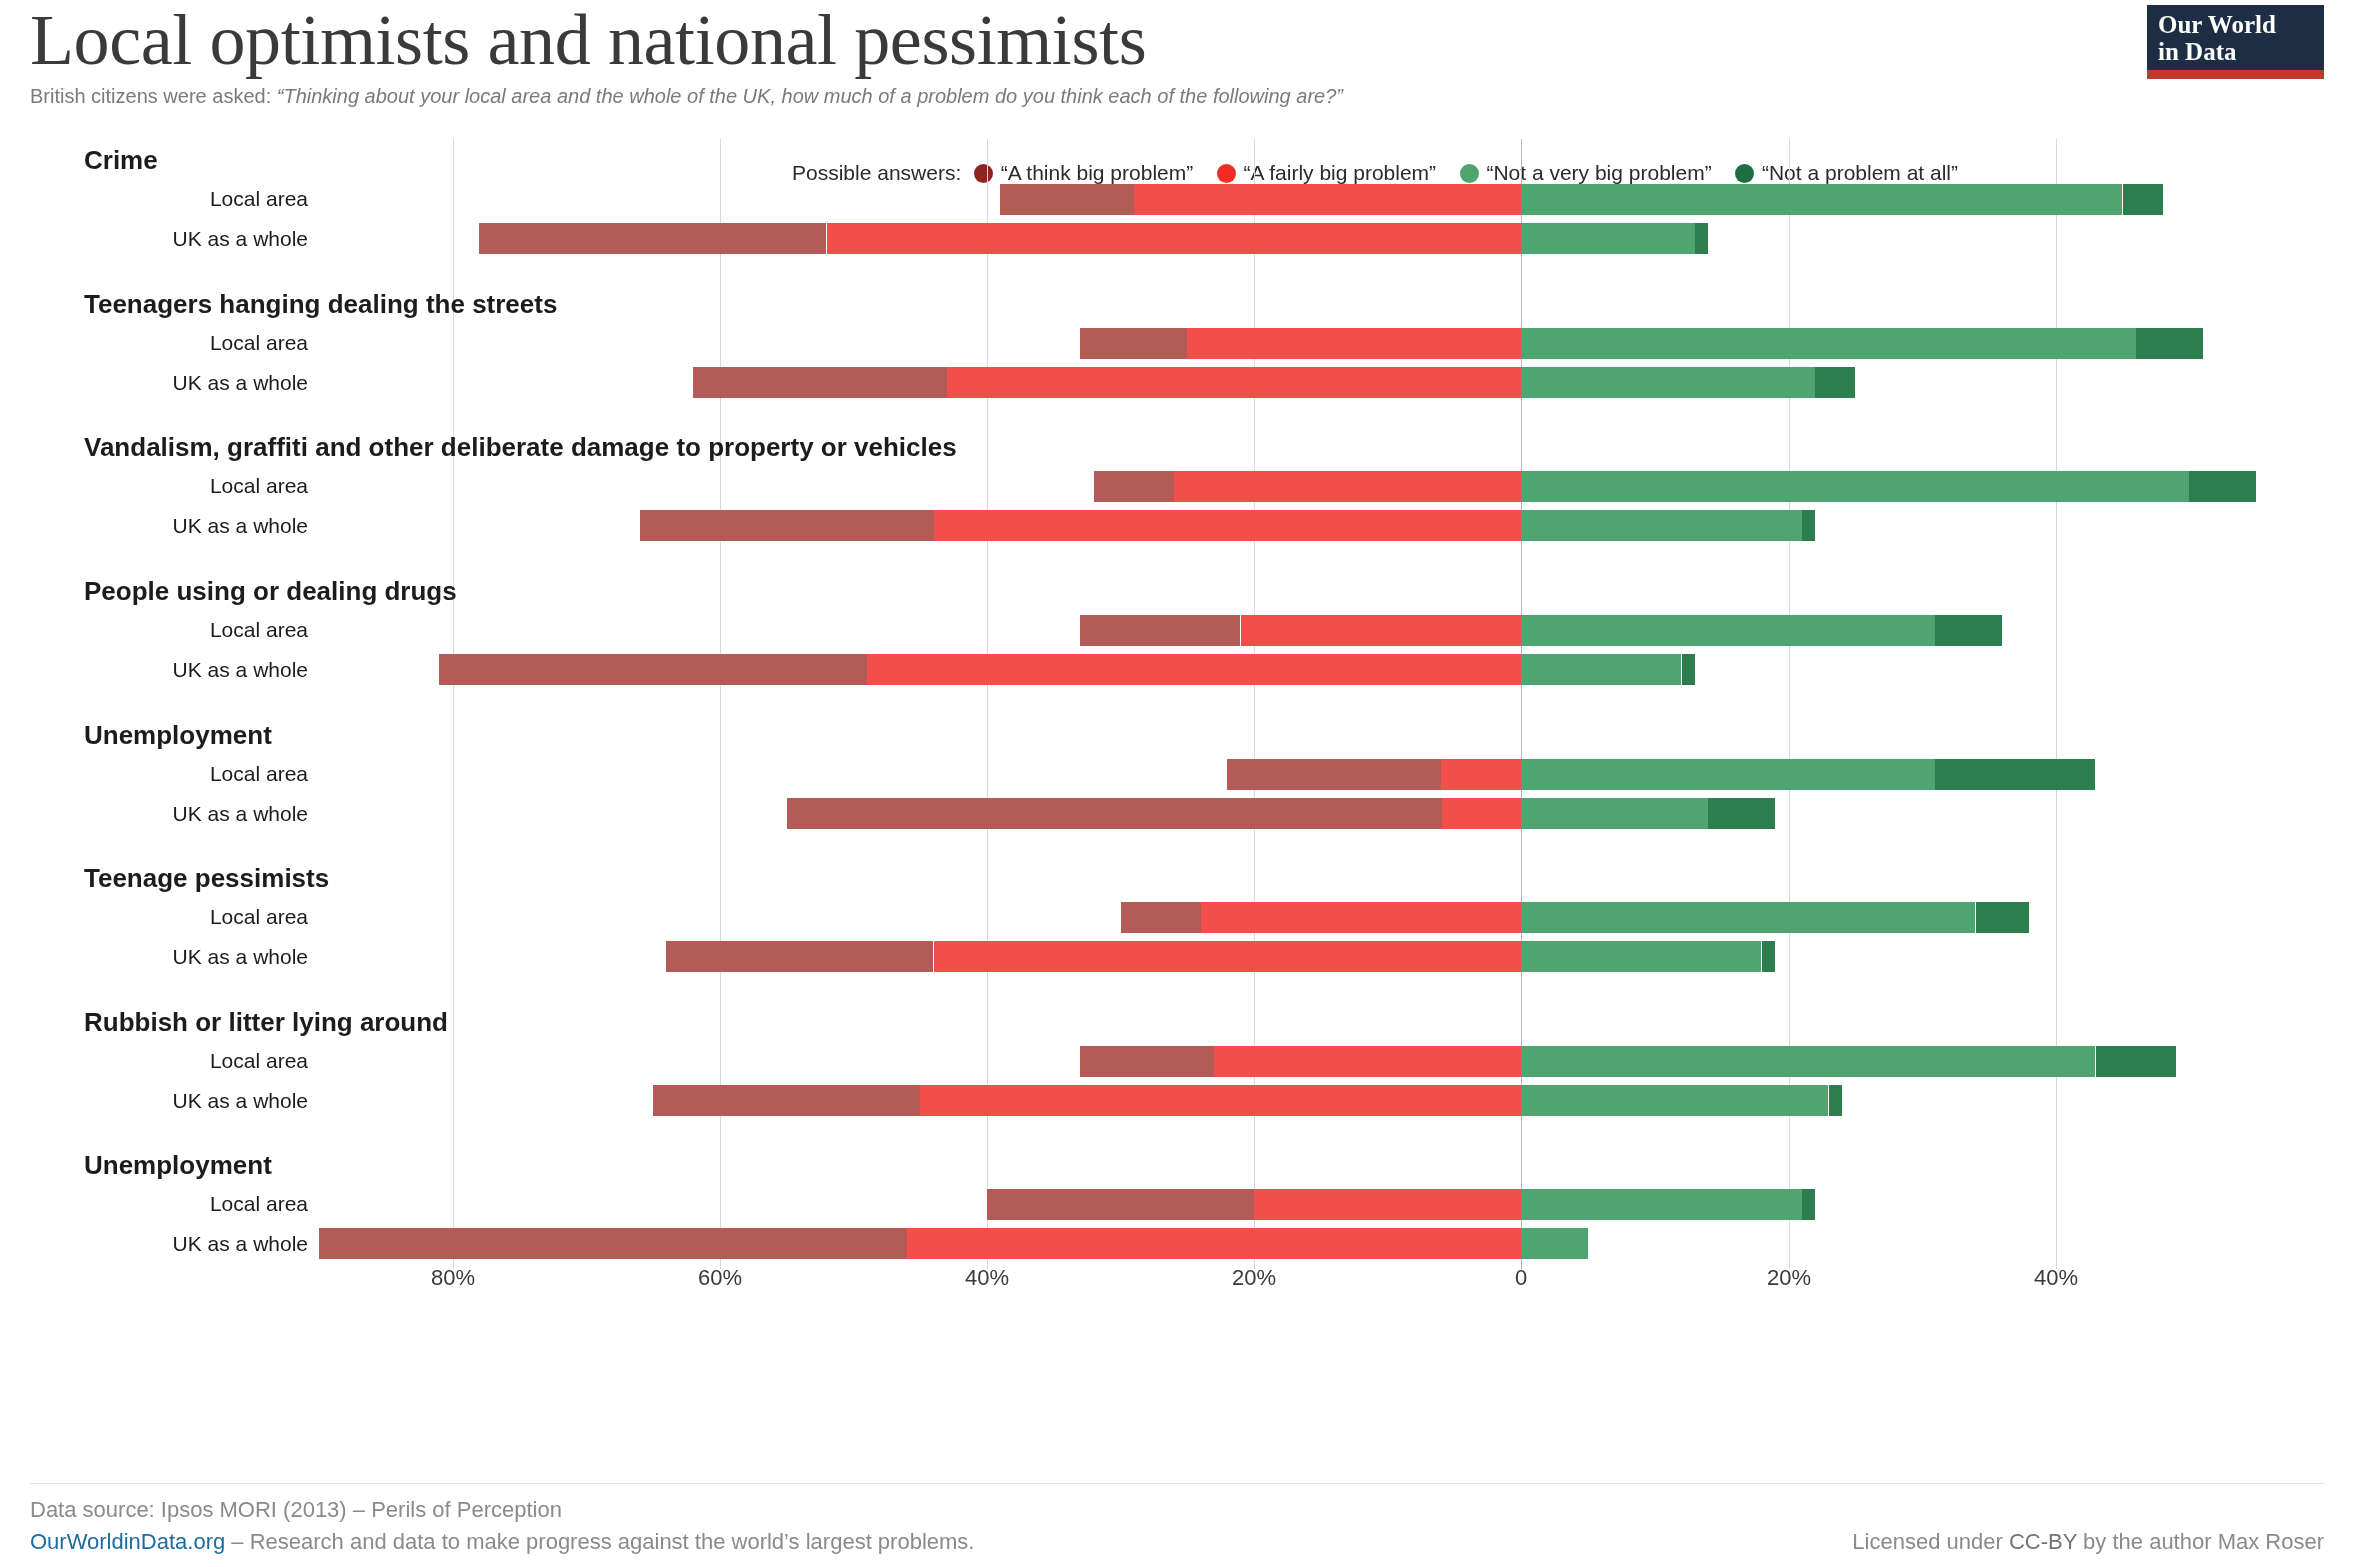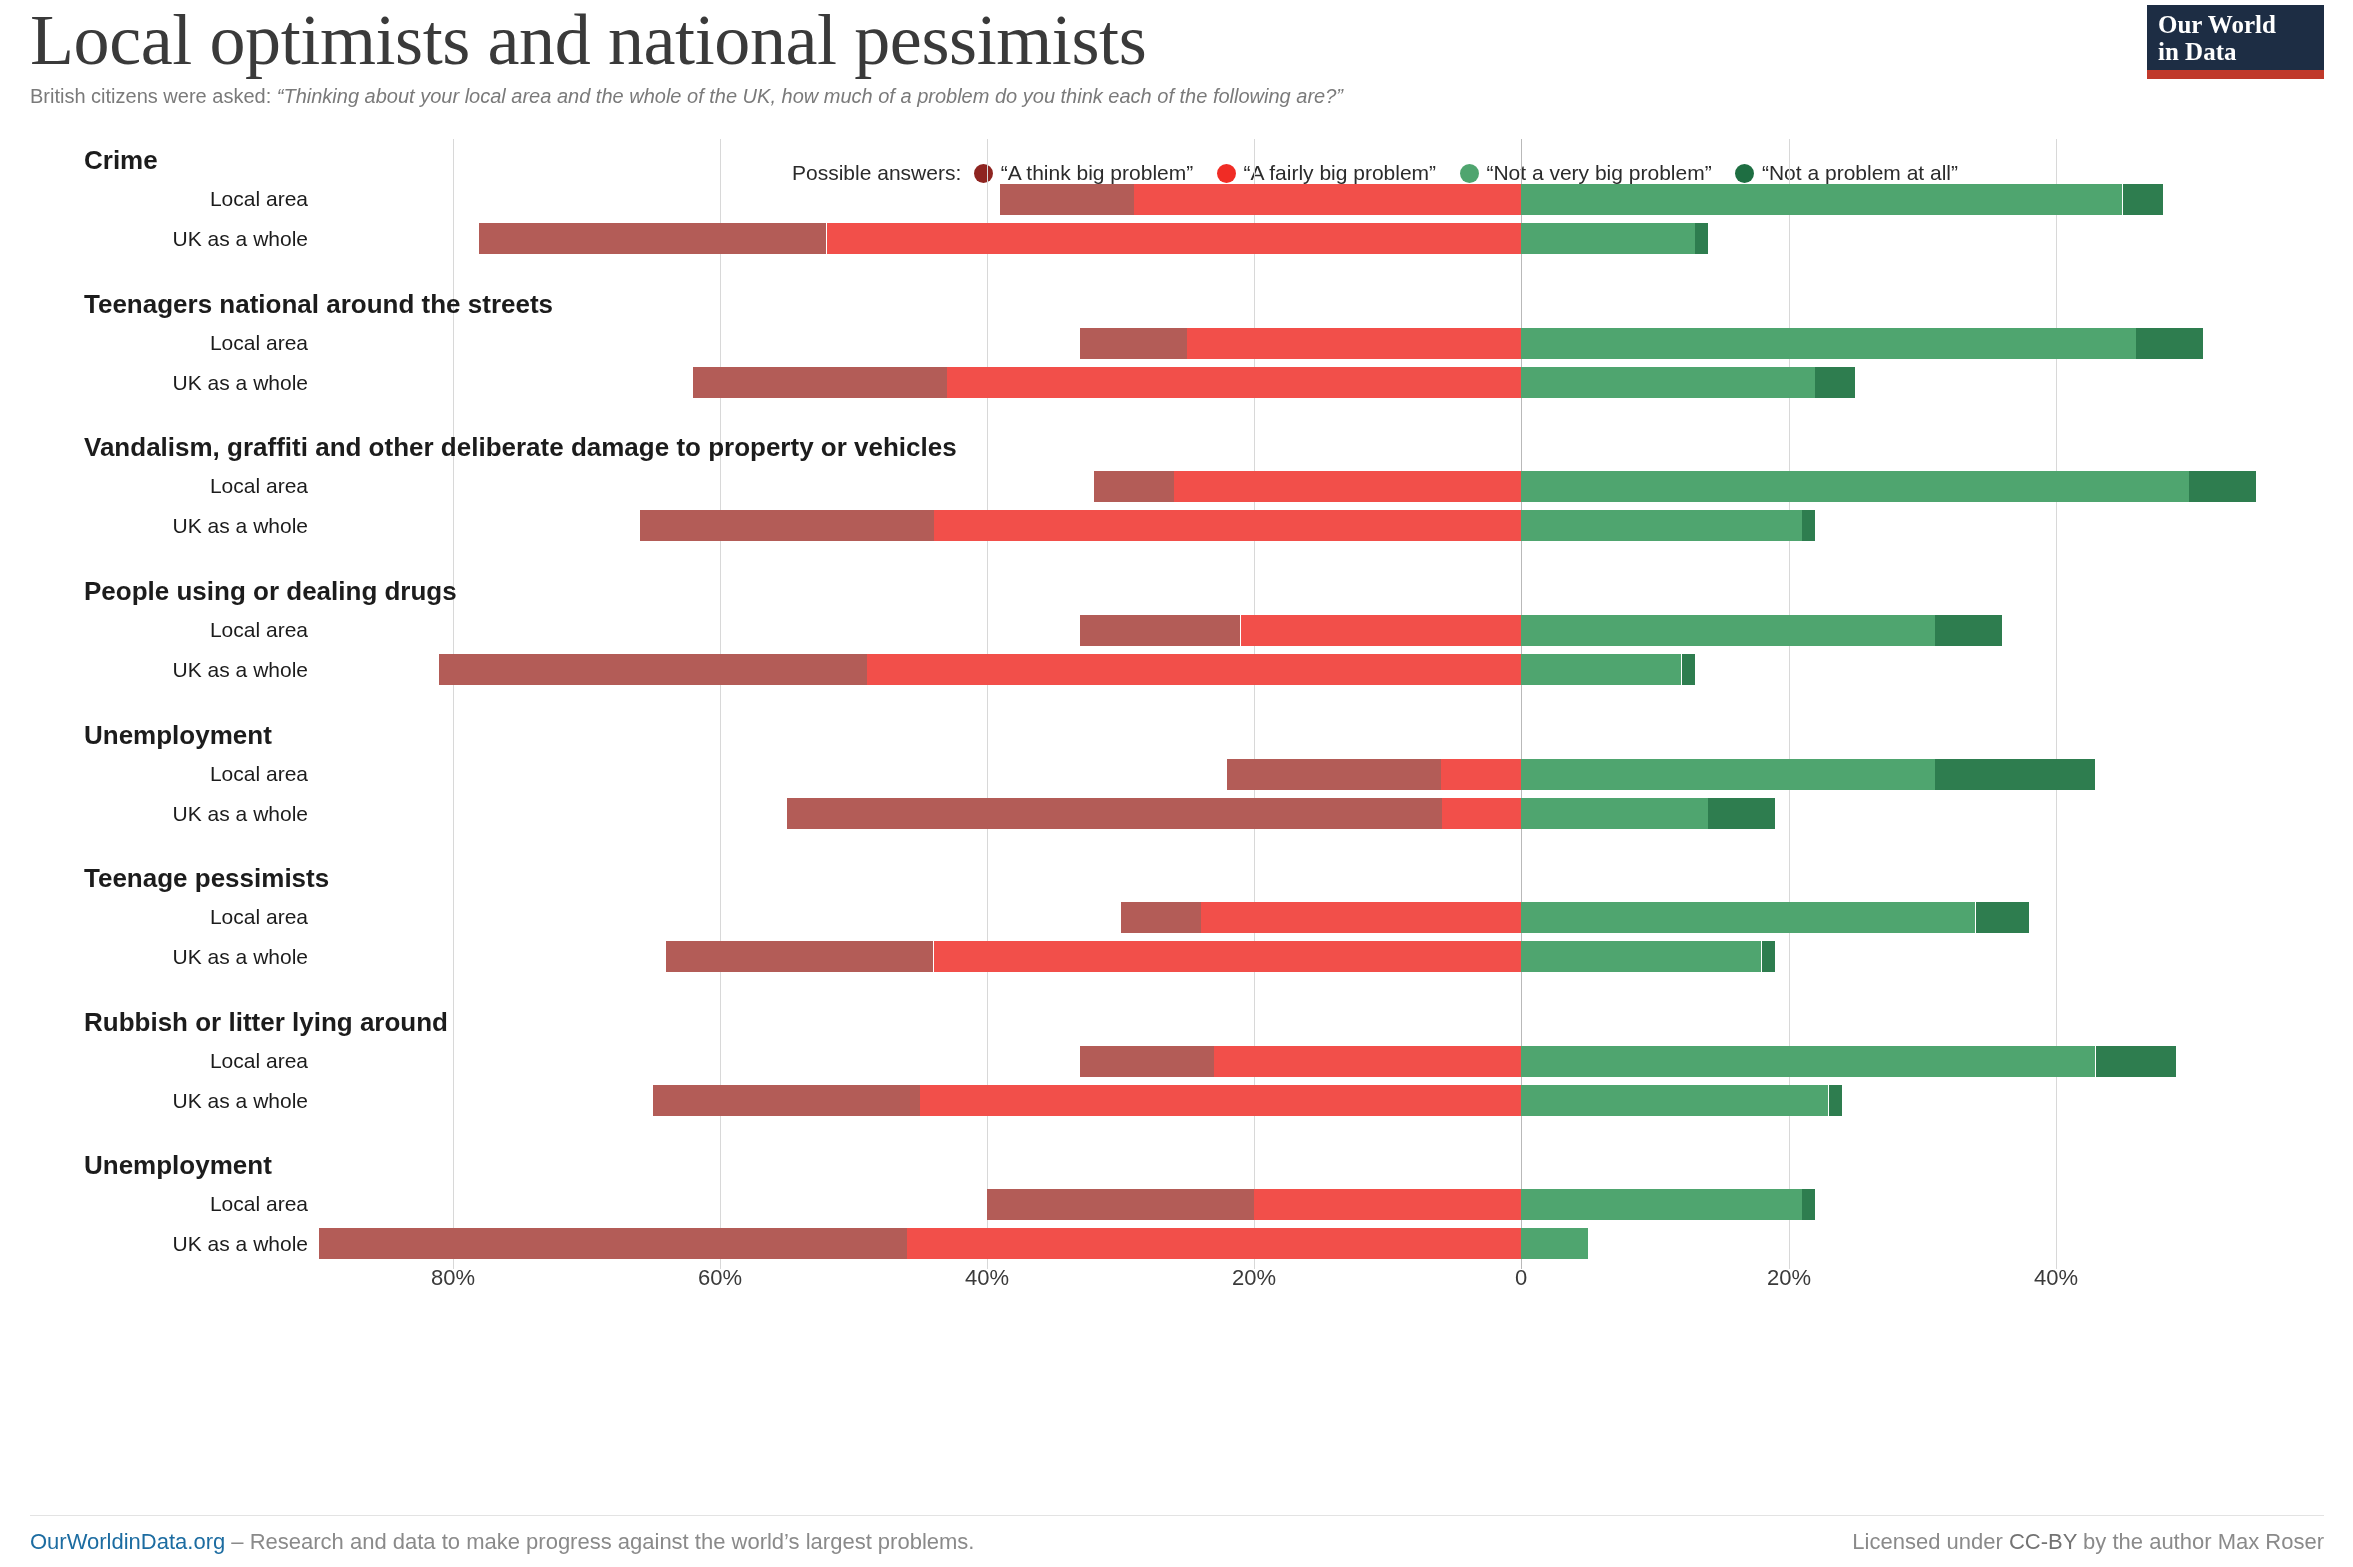--- a/index.html
+++ b/index.html
@@ -251,21 +251,21 @@
           <div class="bar-seg s-verybig" style="left: 681px; width: 134px; top: 39px;"></div>
           <div class="bar-seg s-notvery" style="left: 1202px; width: 601px; top: 39px;"></div>
           <div class="bar-seg s-notatall" style="left: 1804px; width: 40px; top: 39px;"></div>
           <div class="rowlabel" style="top: 82px;">UK as a whole</div>
           <div class="bar-seg s-fairlybig" style="left: 508px; width: 695px; top: 78px;"></div>
           <div class="bar-seg s-verybig" style="left: 160px; width: 347px; top: 78px;"></div>
           <div class="bar-seg s-notvery" style="left: 1202px; width: 174px; top: 78px;"></div>
           <div class="bar-seg s-notatall" style="left: 1376px; width: 13.4px; top: 78px;"></div>
         </div>
         <div class="group" style="top: 150px; height: 144px;">
-          <div class="group-title" style="top: 0px;">Teenagers national around the streets</div>
+          <div class="group-title" style="top: 0px;">Teenagers hanging dealing the streets</div>
           <div class="rowlabel" style="top: 42px;">Local area</div>
           <div class="bar-seg s-fairlybig" style="left: 868px; width: 334px; top: 39px;"></div>
           <div class="bar-seg s-verybig" style="left: 761px; width: 107px; top: 39px;"></div>
           <div class="bar-seg s-notvery" style="left: 1202px; width: 615px; top: 39px;"></div>
           <div class="bar-seg s-notatall" style="left: 1817px; width: 67px; top: 39px;"></div>
           <div class="rowlabel" style="top: 82px;">UK as a whole</div>
           <div class="bar-seg s-fairlybig" style="left: 628px; width: 574px; top: 78px;"></div>
           <div class="bar-seg s-verybig" style="left: 374px; width: 254px; top: 78px;"></div>
           <div class="bar-seg s-notvery" style="left: 1202px; width: 294px; top: 78px;"></div>
           <div class="bar-seg s-notatall" style="left: 1496px; width: 40px; top: 78px;"></div>
@@ -354,20 +354,21 @@
         <div class="tick" style="left: 668px;">40%</div>
         <div class="tick" style="left: 935px;">20%</div>
         <div class="tick" style="left: 1202px;">0</div>
         <div class="tick" style="left: 1470px;">20%</div>
         <div class="tick" style="left: 1737px;">40%</div>
       </div>
   </div>
 
   <div class="footer">
     <div class="footer-sep"></div>
+    <div class="line1">Data source: Ipsos MORI (2013) – Perils of Perception</div>
     <div class="line2">
       <div>
         <span class="owid-link">OurWorldinData.org</span><span> – Research and data to make progress against the world’s largest problems.</span>
       </div>
       <div>
         <span>Licensed under </span><span class="ccby">CC-BY</span><span> by the author Max Roser</span>
       </div>
     </div>
   </div>
 

